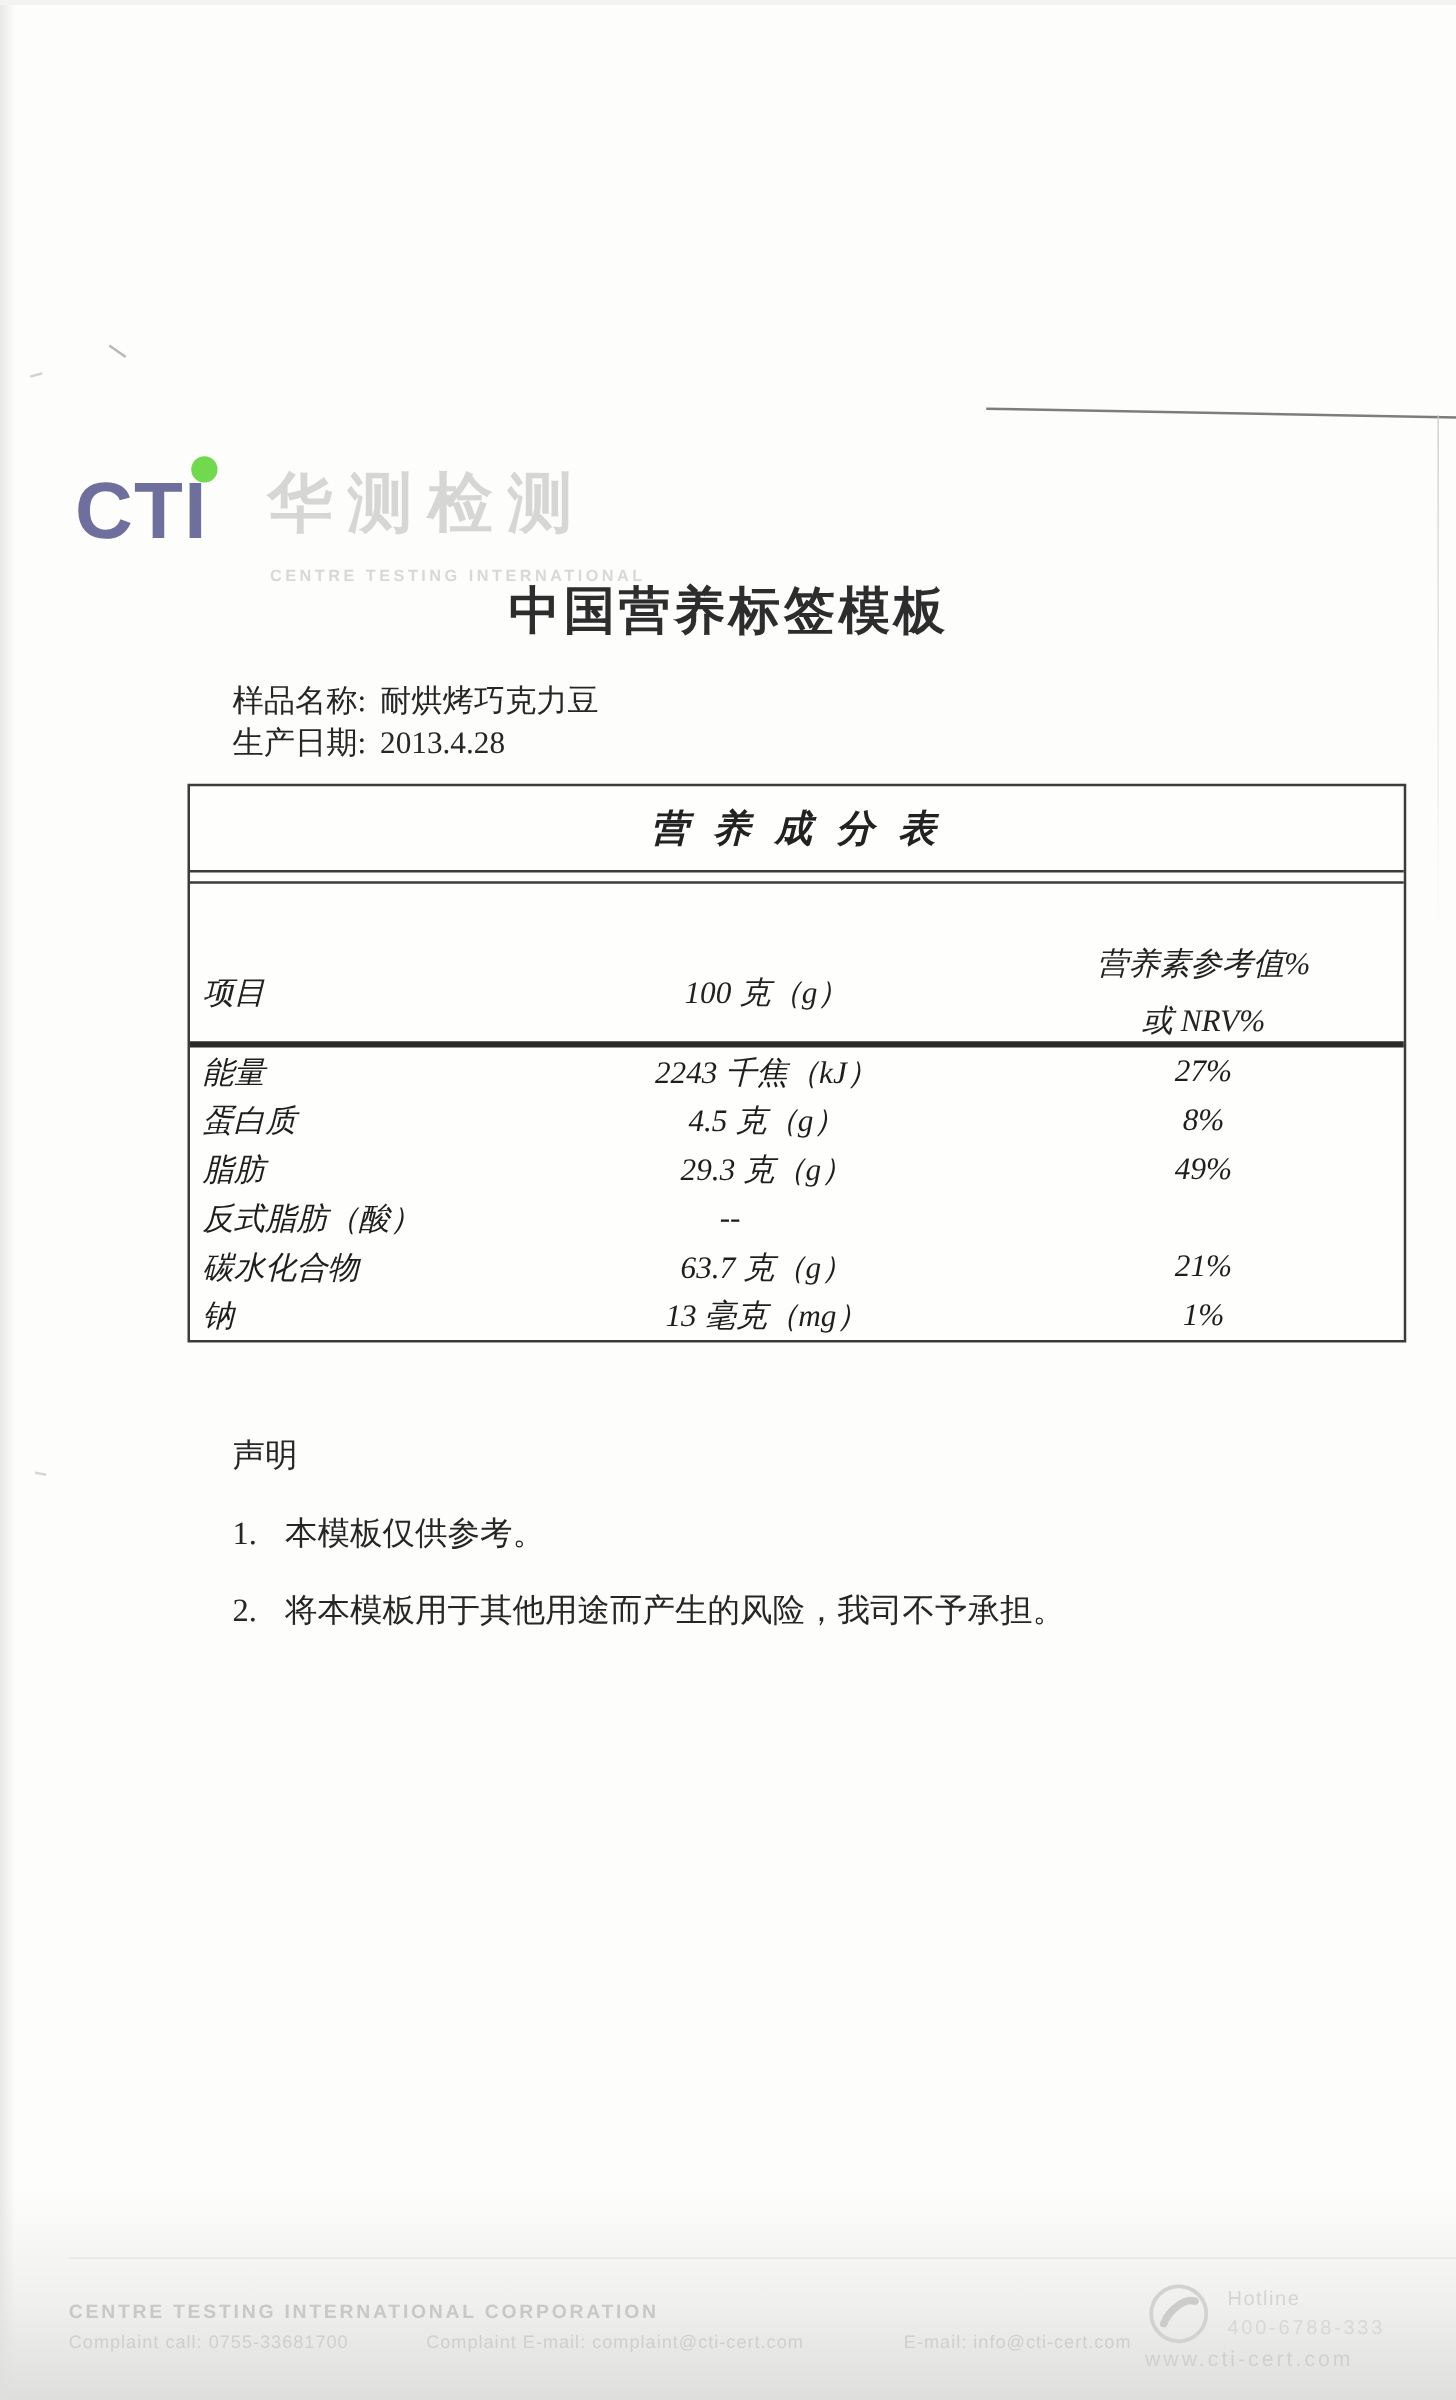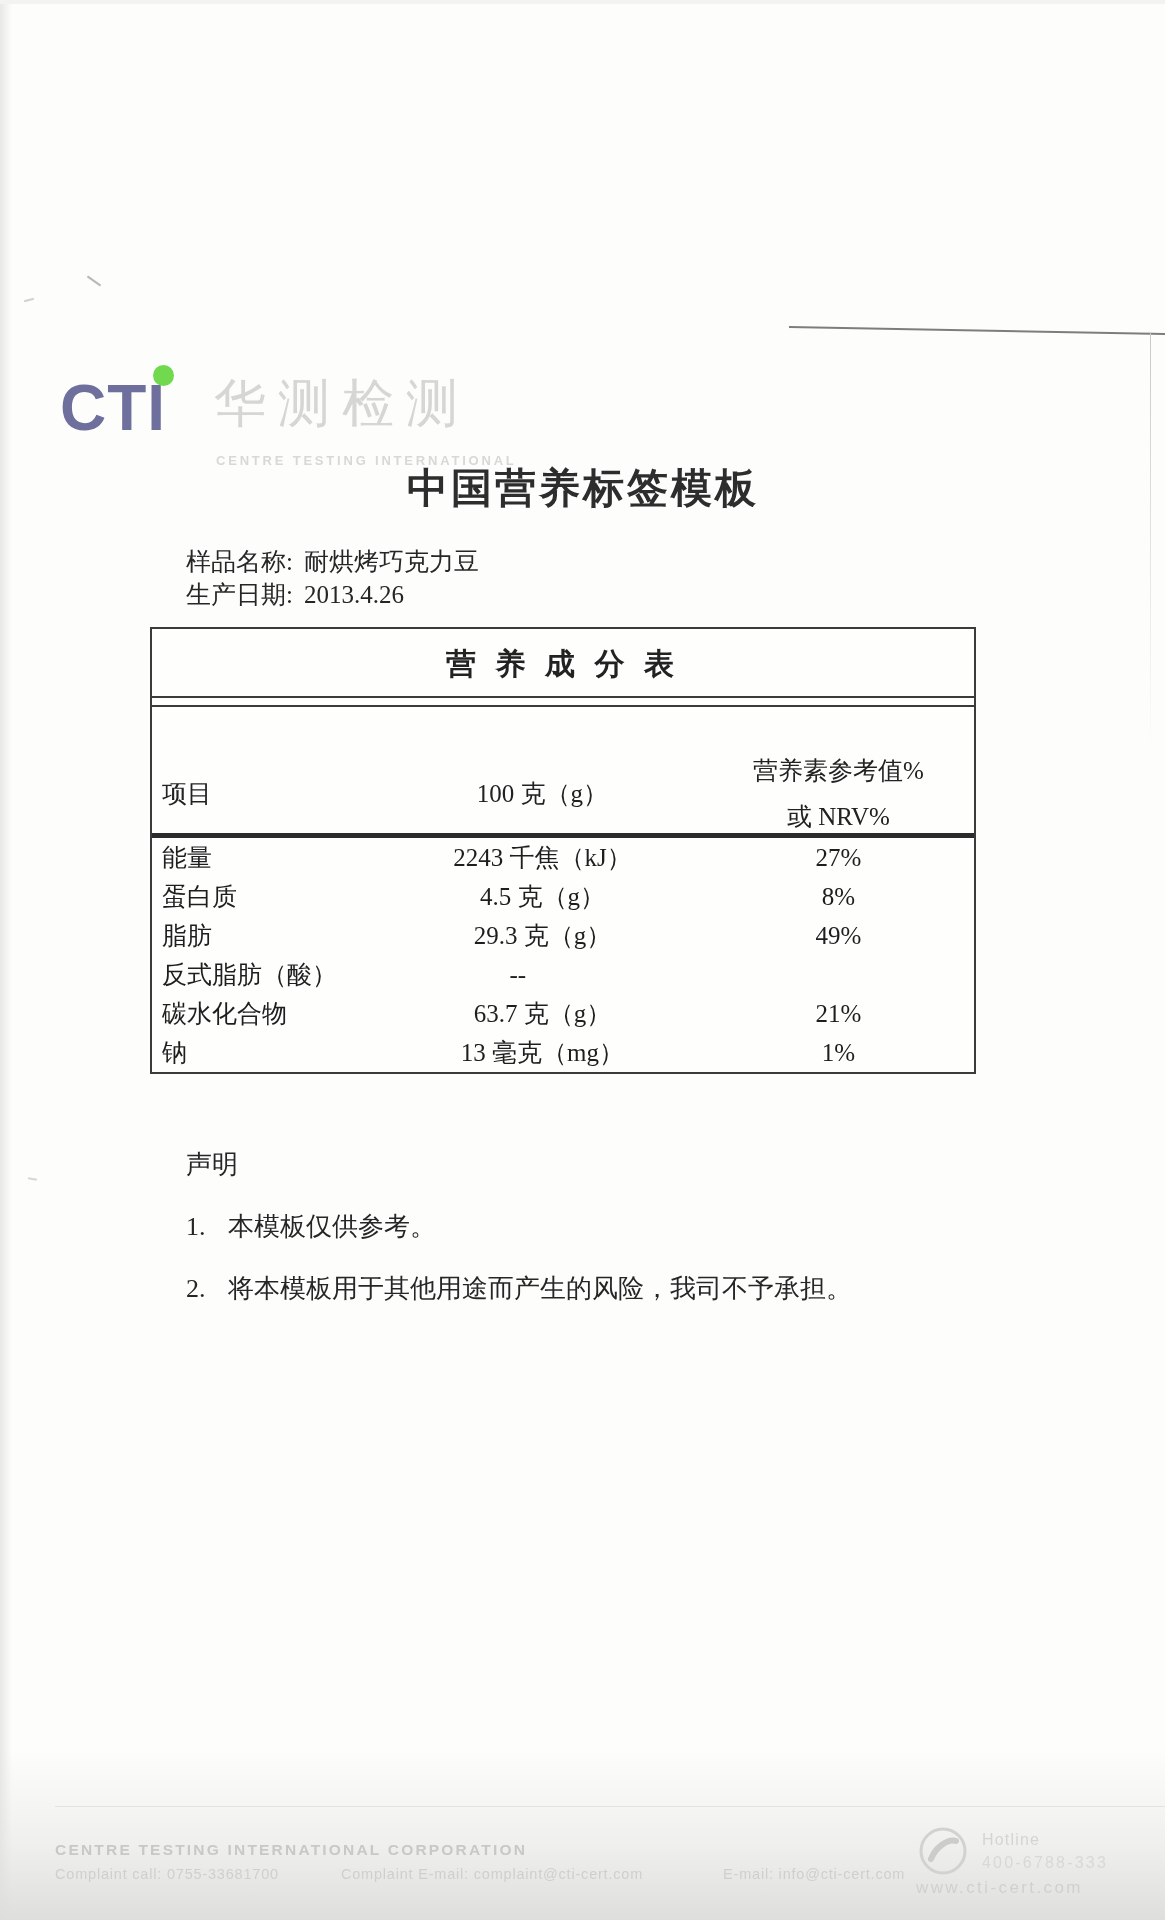--- a/index.html
+++ b/index.html
@@ -22,33 +22,33 @@
   .speck2 { position:absolute; left:24px; top:299px; width:10px; height:2px; background:#b4b4b2;
     transform:rotate(-15deg); opacity:.6; }
   .speck3 { position:absolute; left:28px; top:1178px; width:9px; height:2px; background:#bcbcba;
     transform:rotate(10deg); opacity:.6; }
   
   .cti-word { position:absolute; left:60px; top:376px; font-family:"Liberation Sans",sans-serif;
     font-weight:bold; font-size:64px; line-height:1; color:#6e6f9d; letter-spacing:1px; }
   .cti-dot { position:absolute; left:153px; top:365px; width:21px; height:21px;
     border-radius:50%; background:#71d94e; }
   .logo-cn { position:absolute; left:214px; top:378px; font-size:52px; line-height:1;
-    font-weight:400; color:#d6d6d4; letter-spacing:12px; }
+    font-weight:700; color:#d6d6d4; letter-spacing:12px; }
   .logo-en { position:absolute; left:216px; top:437px; font-family:"Liberation Sans",sans-serif;
     font-size:13px; color:#d8d8d6; letter-spacing:2.8px; font-weight:600;margin-top:16px; }
   
   .doc-title { position:absolute; left:283px; top:461px; width:600px; text-align:center;
     font-size:41px; font-weight:600; color:#2d2d2d; letter-spacing:3px; }
   
   .sample-info { position:absolute; left:186px; top:545px; font-size:25px; color:#262626; }
   .si-row { display:flex; line-height:33px; }
   .si-label { width:118px; }
   
-  .ntable { position:absolute; left:150px; top:627px; width:826px;
-    border:2px solid #3b3b3b; background:rgba(255,255,255,0.35); }
+  .ntable { position:absolute; left:150px; top:627px; width:975px;
+    border:2px solid #3b3b3b; background:rgba(255,255,255,0.35);font-style:italic; }
   .t-title { height:69px; line-height:69px; text-align:center; font-size:30px;
     letter-spacing:6px; font-weight:600; color:#222; border-bottom:2px solid #3b3b3b; }
   .t-gap { height:9px; border-bottom:2px solid #3b3b3b; }
   .t-head { height:84px; display:flex; border-bottom:5px solid #2b2b2b; font-size:25px; color:#222;margin-top:47px; }
   .c1 { width:28%; display:flex; align-items:center; padding-left:10px; }
   .c2 { width:39%; display:flex; align-items:center; justify-content:center; }
   .c3 { width:33%; display:flex; align-items:center; justify-content:center; }
   .t-head .c3 { flex-direction:column; gap:13px; }
   .t-row { height:39px; display:flex; font-size:25px; color:#1e1e1e; }
   
@@ -94,21 +94,21 @@
 
   <div class="doc-title">中国营养标签模板</div>
 
   <div class="sample-info">
     <div class="si-row">
       <span class="si-label">样品名称:</span>
       <span>耐烘烤巧克力豆</span>
     </div>
     <div class="si-row">
       <span class="si-label">生产日期:</span>
-      <span>2013.4.26</span>
+      <span>2013.4.28</span>
     </div>
   </div>
 
   <div class="ntable">
     <div class="t-title">营 养 成 分 表</div>
     <div class="t-gap"></div>
     <div class="t-head">
       <div class="c1">项目</div>
       <div class="c2">100 克（g）</div>
       <div class="c3">

